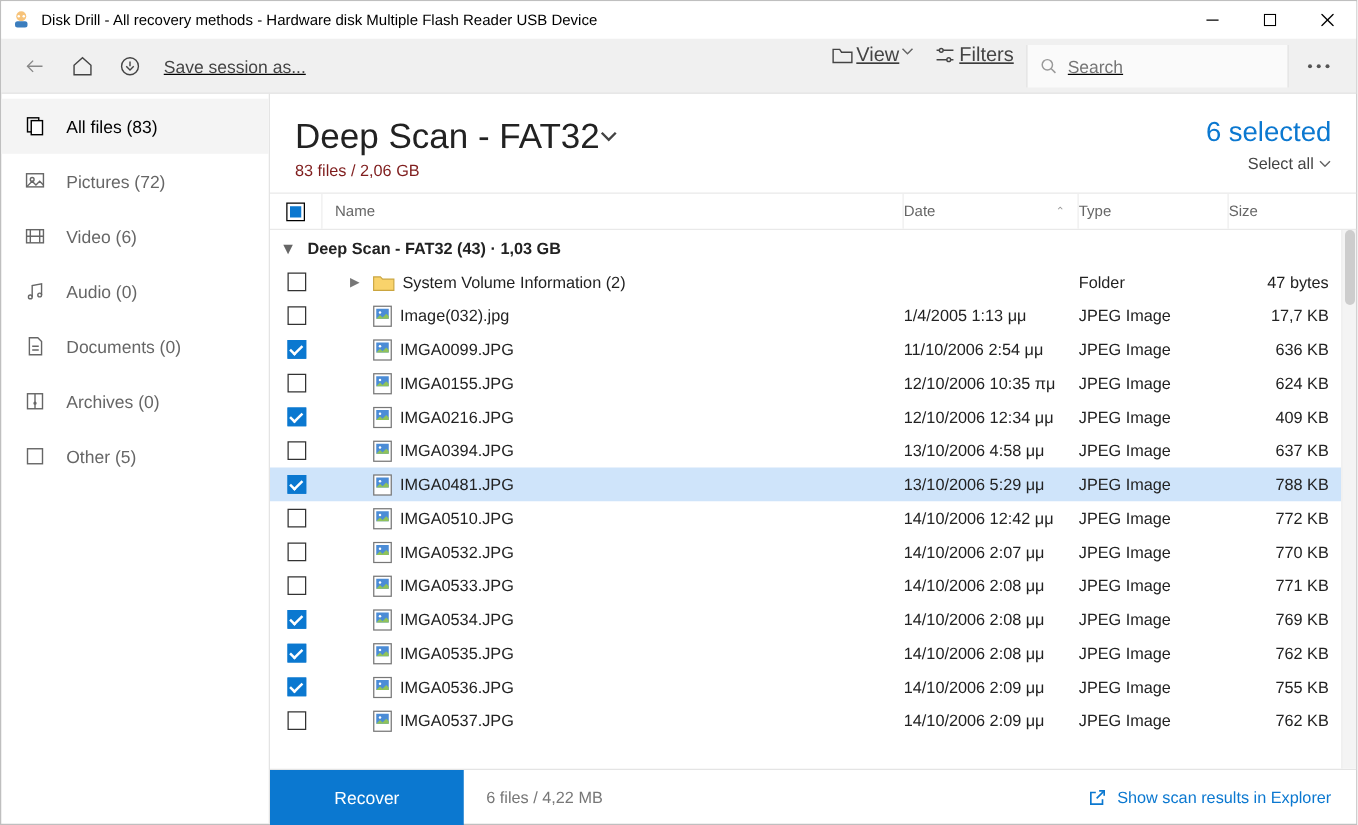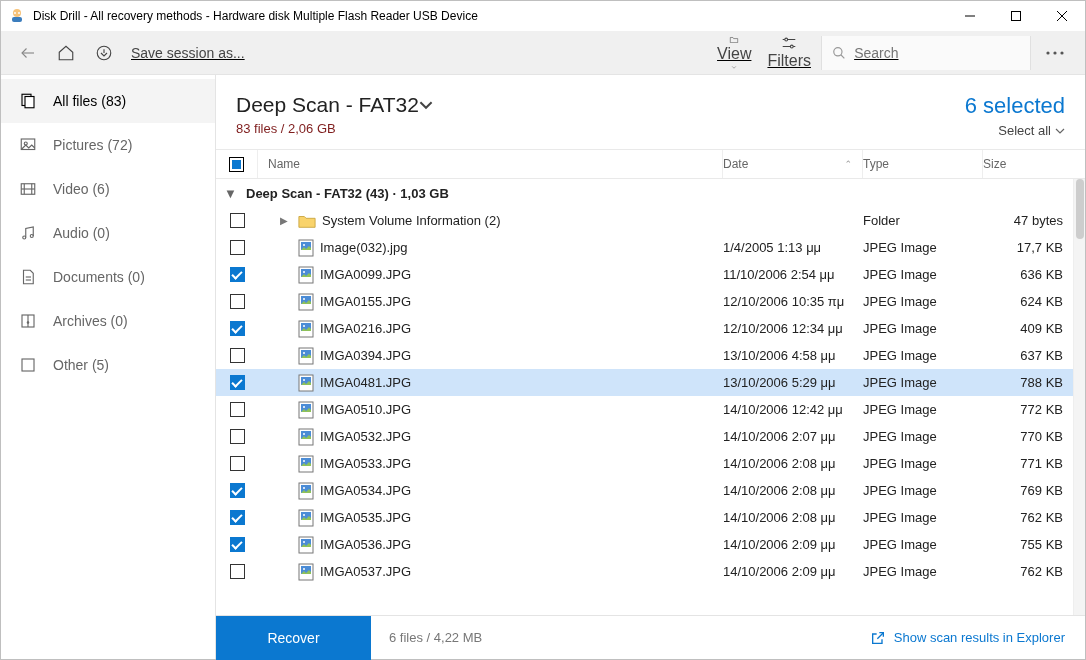--- a/index.html
+++ b/index.html
@@ -10,39 +10,39 @@
   .titlebar { height: 30px; display: flex; align-items: center; padding-left: 8px; background: #fff; }
   .titlebar .app-icon { width: 16px; height: 16px; margin-right: 8px; }
   .titlebar .title-text { font-size: 12px; color: #000; flex: 1; }
   .titlebar .win-btn { width: 46px; height: 30px; display: flex; align-items: center; justify-content: center; color: #000; cursor: pointer; }
 
   
   .toolbar { height: 44px; background: #f0f0f0; border-bottom: 1px solid #e4e4e4; display: flex; align-items: center; padding: 0 10px; gap: 4px; text-decoration: underline; }
   .toolbar .tb-btn { width: 34px; height: 34px; display: flex; align-items: center; justify-content: center; color: #555; cursor: pointer; }
   .toolbar .tb-label { font-size: 14px; color: #444; padding: 0 6px; }
   .toolbar .flex-spacer { flex: 1; }
-  .toolbar .tb-group { display: flex; align-items: center; height: 34px; padding: 0 6px; cursor: pointer; color: #444; gap: 2px; flex-direction: column; }
+  .toolbar .tb-group { display: flex; height: 34px; padding: 0 6px; cursor: pointer; color: #444; gap: 2px; }
   .toolbar .search { display: flex; align-items: center; background: #fafafa; border-left: 1px solid #e0e0e0; border-right: 1px solid #e0e0e0; height: 34px; width: 210px; padding: 0 10px; color: #888; gap: 8px; }
   .toolbar .search input { border: none; outline: none; background: transparent; font-size: 14px; color: #444; width: 100%; }
   .toolbar .more { width: 40px; height: 34px; display: flex; align-items: center; justify-content: center; color: #555; cursor: pointer; }
 
   
   .body { flex: 1; display: flex; min-height: 0; }
 
   .sidebar { width: 215px; border-right: 1px solid #e4e4e4; display: flex; flex-direction: column; padding-top: 4px; }
   .side-item { height: 44px; display: flex; align-items: center; padding: 0 18px; gap: 16px; font-size: 14px; color: #666; cursor: pointer; }
   .side-item.active { color: #000; background: #f4f4f4; font-weight: 500; }
   .side-item .side-icon { width: 18px; height: 18px; color: #666; display: flex; align-items: center; justify-content: center; }
   .side-item.active .side-icon { color: #000; }
 
   .main { flex: 1; display: flex; flex-direction: column; min-width: 0; }
 
   .header-area { padding: 18px 20px 10px 20px; display: flex; align-items: flex-start; }
   .header-left { flex: 1; }
-  .scan-title { font-size: 21px; font-weight: 400; color: #222; display: flex; align-items: center; cursor: pointer; }
+  .scan-title { font-size: 28px; font-weight: 400; color: #222; display: flex; align-items: center; cursor: pointer; }
   .scan-sub { font-size: 13px; color: #7f1d1d; margin-top: 4px; }
   .header-right { text-align: right; }
   .selected-count { font-size: 22px; color: #0b78d0; }
   .select-all { font-size: 13px; color: #444; margin-top: 4px; display: inline-flex; align-items: center; gap: 4px; cursor: pointer; }
 
   .cols-head { height: 30px; border-top: 1px solid #e9e9e9; border-bottom: 1px solid #e9e9e9; display: flex; align-items: center; font-size: 12px; color: #666; flex-shrink: 0; }
   .col-cb { width: 42px; display: flex; align-items: center; justify-content: center; }
   .col-name { flex: 1; padding-left: 10px; }
   .col-date { width: 140px; }
   .col-type { width: 120px; }

